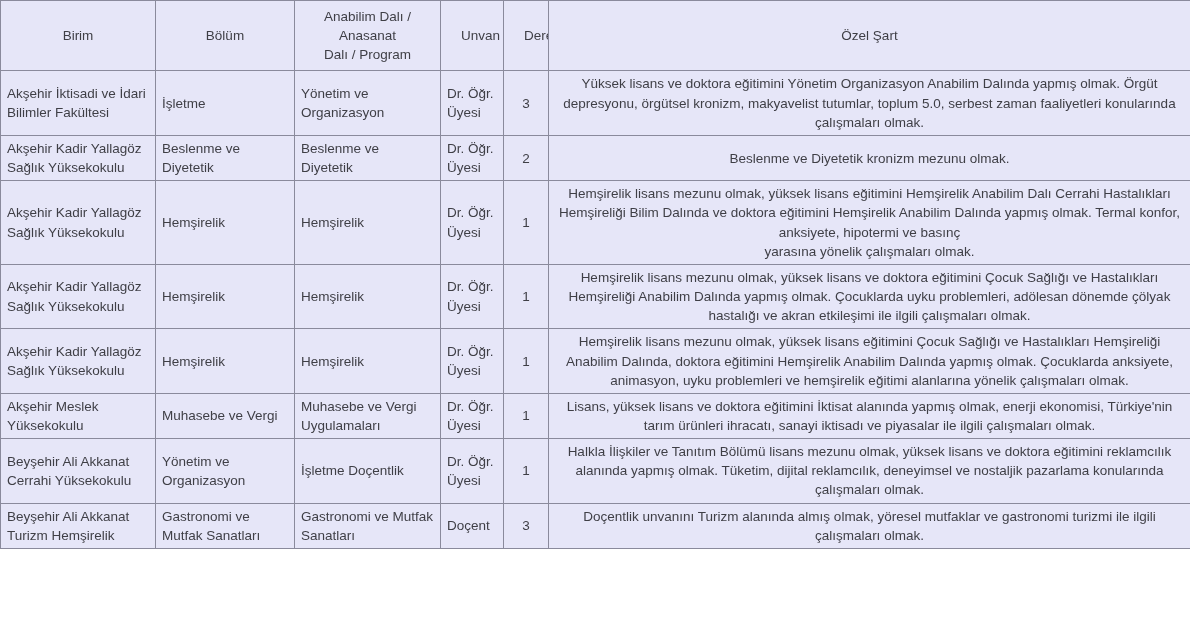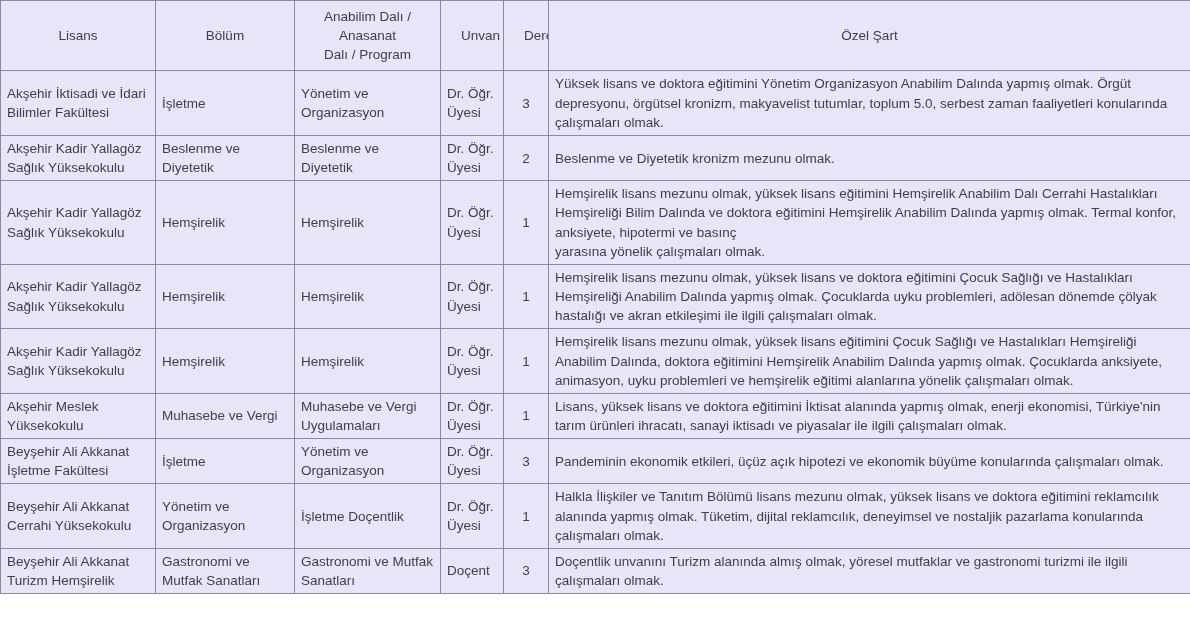--- a/index.html
+++ b/index.html
@@ -47,41 +47,41 @@
   .col-derece     { width: 45px;  }
   .col-ozelsart   { width: 642px; }
 
   td.cell-birim, td.cell-bolum, td.cell-anabilim, td.cell-unvan {
     text-align: left;
   }
   td.cell-derece {
     text-align: center;
   }
   td.cell-ozelsart {
-    text-align: left;
+    text-align: center;
     vertical-align: middle;
   }
   .nowrap-break { white-space: pre-line; }
   .hdr-multiline { white-space: pre-line; line-height: 1.5; }
 </style>
 </head>
 <body>
 
 <table id="job-table">
   <colgroup>
     <col class="col-birim">
     <col class="col-bolum">
     <col class="col-anabilim">
     <col class="col-unvan">
     <col class="col-derece">
     <col class="col-ozelsart">
   </colgroup>
   <thead>
     <tr>
-      <th class="hdr-multiline">Lisans</th>
+      <th class="hdr-multiline">Birim</th>
       <th class="hdr-multiline">Bölüm</th>
       <th class="hdr-multiline">Anabilim Dalı /
 Anasanat
 Dalı / Program</th>
       <th class="hdr-multiline">Unvan</th>
       <th class="hdr-multiline">Derece</th>
       <th class="hdr-multiline">Özel Şart</th>
     </tr>
   </thead>
   <tbody id="table-body">
@@ -128,28 +128,20 @@
       </tr>
       <tr>
         <td class="cell-birim nowrap-break">Akşehir Meslek Yüksekokulu</td>
         <td class="cell-bolum nowrap-break">Muhasebe ve Vergi</td>
         <td class="cell-anabilim nowrap-break">Muhasebe ve Vergi Uygulamaları</td>
         <td class="cell-unvan nowrap-break">Dr. Öğr. Üyesi</td>
         <td class="cell-derece nowrap-break">1</td>
         <td class="cell-ozelsart nowrap-break">Lisans, yüksek lisans ve doktora eğitimini İktisat alanında yapmış olmak, enerji ekonomisi, Türkiye'nin tarım ürünleri ihracatı, sanayi iktisadı ve piyasalar ile ilgili çalışmaları olmak.</td>
       </tr>
       <tr>
-        <td class="cell-birim nowrap-break">Beyşehir Ali Akkanat İşletme Fakültesi</td>
-        <td class="cell-bolum nowrap-break">İşletme</td>
-        <td class="cell-anabilim nowrap-break">Yönetim ve Organizasyon</td>
-        <td class="cell-unvan nowrap-break">Dr. Öğr. Üyesi</td>
-        <td class="cell-derece nowrap-break">3</td>
-        <td class="cell-ozelsart nowrap-break">Pandeminin ekonomik etkileri, üçüz açık hipotezi ve ekonomik büyüme konularında çalışmaları olmak.</td>
-      </tr>
-      <tr>
         <td class="cell-birim nowrap-break">Beyşehir Ali Akkanat Cerrahi Yüksekokulu</td>
         <td class="cell-bolum nowrap-break">Yönetim ve Organizasyon</td>
         <td class="cell-anabilim nowrap-break">İşletme Doçentlik</td>
         <td class="cell-unvan nowrap-break">Dr. Öğr. Üyesi</td>
         <td class="cell-derece nowrap-break">1</td>
         <td class="cell-ozelsart nowrap-break">Halkla İlişkiler ve Tanıtım Bölümü lisans mezunu olmak, yüksek lisans ve doktora eğitimini reklamcılık alanında yapmış olmak. Tüketim, dijital reklamcılık, deneyimsel ve nostaljik pazarlama konularında çalışmaları olmak.</td>
       </tr>
       <tr>
         <td class="cell-birim nowrap-break">Beyşehir Ali Akkanat Turizm Hemşirelik</td>
         <td class="cell-bolum nowrap-break">Gastronomi ve Mutfak Sanatları</td>

